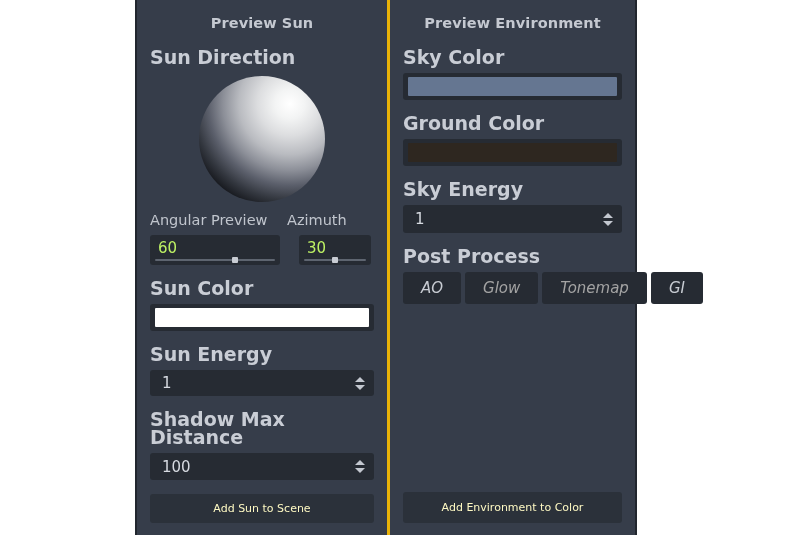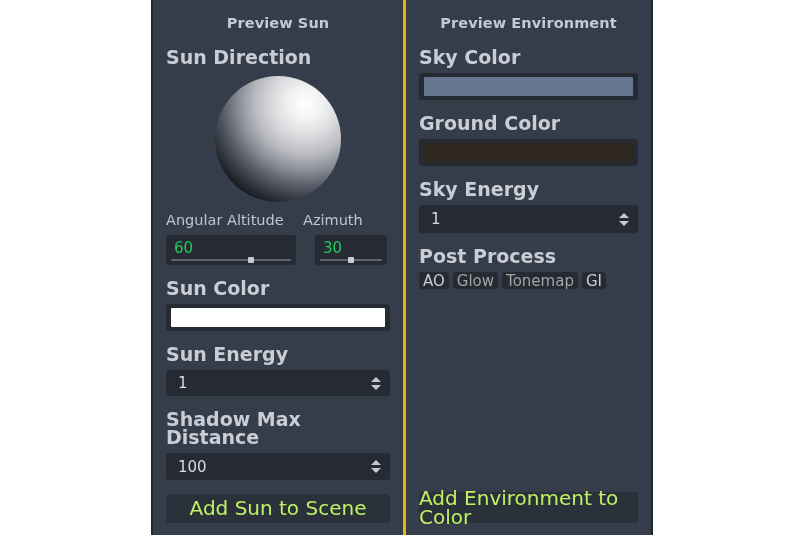--- a/index.html
+++ b/index.html
@@ -15,21 +15,21 @@
   #root {
     position: relative;
     width: 804px;
     height: 535px;
     background: #ffffff;
   }
 
   
   .panel {
     position: absolute;
-    left: 151px;
+    left: 135px;
     top: 0px;
     width: 502px;
     height: 535px;
     background: #363d4a;
     border-left: 2px solid #21262e;
     border-right: 2px solid #21262e;
     box-sizing: border-box;
     display: flex;
     flex-direction: row;
   }
@@ -116,21 +116,21 @@
     position: relative;
     background: #262b33;
     border-radius: 3px;
     height: 30px;
     box-sizing: border-box;
     padding: 3px 8px 0 8px;
   }
   .spin-slider.w-alt { width: 130px; }
   .spin-slider.w-azi { width: 72px; margin-left: 12px; }
   .spin-slider .val {
-    color: #22c55e;
+    color: #bef264;
     font-size: 15px;
     line-height: 20px;
   }
   .track {
     position: absolute;
     left: 5px;
     right: 5px;
     bottom: 4px;
     height: 2px;
     background: #5e6570;
@@ -195,43 +195,44 @@
   
   .pp-row {
     display: flex;
     flex-direction: row;
     gap: 4px;
     margin-bottom: 14px;
   }
   .pp-btn {
     background: #262b33;
     border-radius: 3px;
-    height: 17px;
-    padding: 0 4px;
+    height: 32px;
+    padding: 0 18px;
     display: flex;
     align-items: center;
     justify-content: center;
     color: #c8ccd3;
     font-size: 15px;
     line-height: 18px;
     white-space: nowrap;
+    font-style: italic;
   }
   .pp-btn.active { color: #a3a3a3; }
 
   
   .spacer { flex: 1; }
   .action-btn {
     background: #2b313a;
     border-radius: 3px;
     height: 31px;
     display: flex;
     align-items: center;
     justify-content: center;
-    color: #bef264;
-    font-size: 20px;
+    color: #fef9c3;
+    font-size: 11px;
     line-height: 19px;
   }
 </style>
 </head>
 <body>
 
 <div id="root">
 
   <div class="panel">
 
@@ -239,21 +240,21 @@
 
       <div class="col-title">Preview Sun</div>
 
       <div class="field-label">Sun Direction</div>
 
       <div class="sphere-wrap">
         <div class="sphere"></div>
       </div>
 
       <div class="slider-labels">
-        <div class="plain-label lbl-alt">Angular Altitude</div>
+        <div class="plain-label lbl-alt">Angular Preview</div>
         <div class="plain-label lbl-azi">Azimuth</div>
       </div>
 
       <div class="slider-row">
 
         <div class="spin-slider w-alt">
           <div class="val">60</div>
           <div class="track">
             <div class="grabber" id="grab-alt" style="left: calc(67% - 3px);"></div>
           </div>

